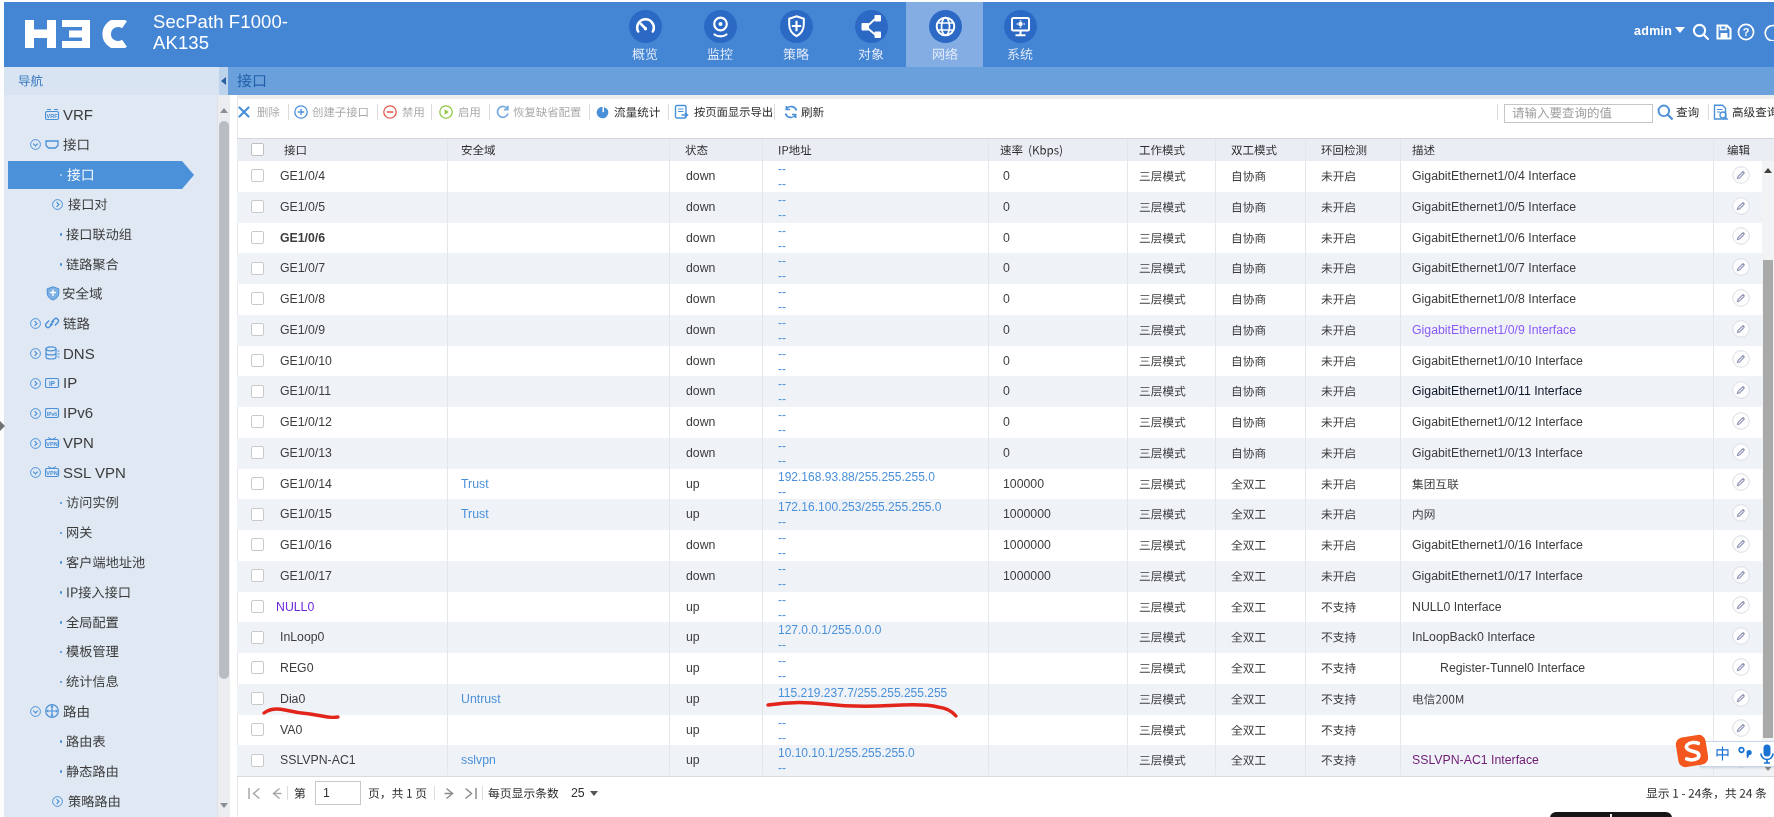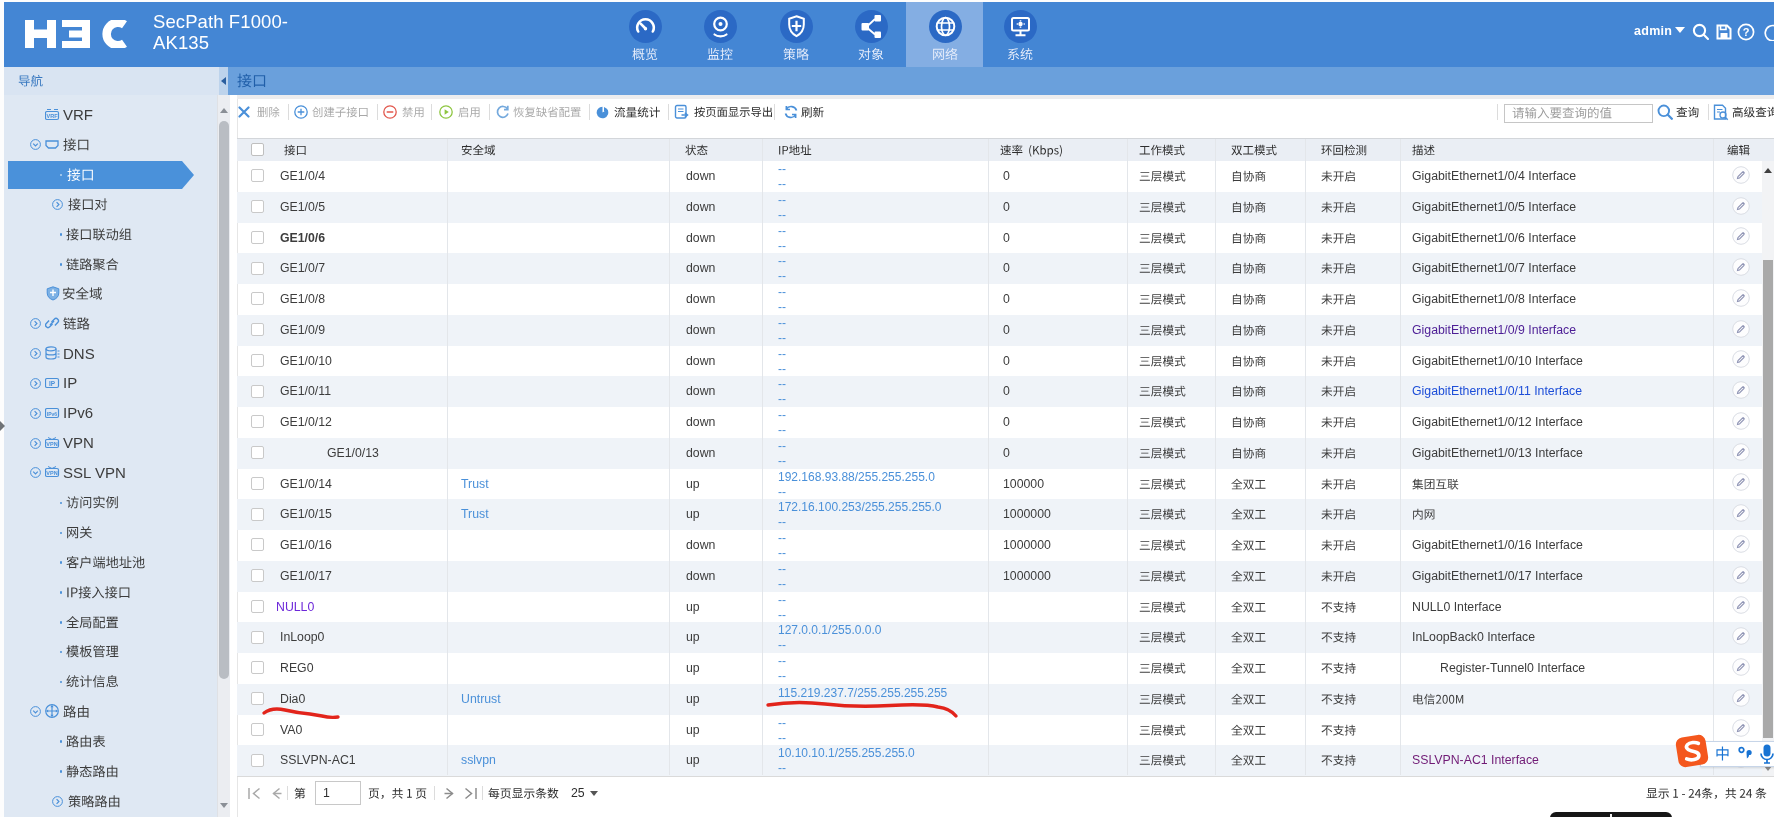--- a/index.html
+++ b/index.html
@@ -917,21 +917,21 @@
       <use href="#g5546" x="2000"></use>
     </g>
   </svg>
 <svg style="position:absolute;left:1321.0px;top:321.7px;" width="37" height="17">
     <g fill="#3c3c3c" transform="translate(0,12.6) scale(0.01170,-0.01170)">
       <use href="#g672a" x="0"></use>
       <use href="#g5f00" x="1000"></use>
       <use href="#g542f" x="2000"></use>
     </g>
   </svg>
-<div style="position:absolute;left:1412px;top:322.825px;font-size:12.3px;color:#4c1d95;font-weight:normal;white-space:nowrap;">GigabitEthernet1/0/9 Interface</div>
+<div style="position:absolute;left:1412px;top:322.825px;font-size:12.3px;color:#8b5cf6;font-weight:normal;white-space:nowrap;">GigabitEthernet1/0/9 Interface</div>
 <svg style="position:absolute;left:1732px;top:319.625px" width="18" height="18">
 <circle cx="9" cy="9" r="8.3" fill="#fdfdfe" stroke="#dadde4" stroke-width="1"></circle>
 <path d="M5.5 12.5 L6 10.5 L10.5 6 L12 7.5 L7.5 12 Z M11 5.5 L12.5 7" fill="none" stroke="#9095b5" stroke-width="1.1"></path>
   </svg>
 <div style="position:absolute;left:251px;top:353.875px;width:13px;height:13px;background:#fff;border:1px solid #c9c9c9;border-radius:2px"></div>
 <div style="position:absolute;left:280px;top:353.575px;font-size:12.3px;color:#3c3c3c;font-weight:normal;white-space:nowrap;">GE1/0/10</div>
 <div style="position:absolute;left:686px;top:353.575px;font-size:12.3px;color:#3c3c3c;font-weight:normal;white-space:nowrap;">down</div>
 <div style="position:absolute;left:778px;top:346.5px;font-size:12px;color:#4a90d9;font-weight:normal;white-space:nowrap;">--</div>
 <div style="position:absolute;left:778px;top:361.5px;font-size:12px;color:#4a90d9;font-weight:normal;white-space:nowrap;">--</div>
 <div style="position:absolute;left:1003px;top:353.575px;font-size:12.3px;color:#3c3c3c;font-weight:normal;white-space:nowrap;">0</div>
@@ -984,21 +984,21 @@
       <use href="#g5546" x="2000"></use>
     </g>
   </svg>
 <svg style="position:absolute;left:1321.0px;top:383.2px;" width="37" height="17">
     <g fill="#3c3c3c" transform="translate(0,12.6) scale(0.01170,-0.01170)">
       <use href="#g672a" x="0"></use>
       <use href="#g5f00" x="1000"></use>
       <use href="#g542f" x="2000"></use>
     </g>
   </svg>
-<div style="position:absolute;left:1412px;top:384.325px;font-size:12.3px;color:#1d4ed8;font-weight:normal;white-space:nowrap;">GigabitEthernet1/0/11 Interface</div>
+<div style="position:absolute;left:1412px;top:384.325px;font-size:12.3px;color:#0f172a;font-weight:normal;white-space:nowrap;">GigabitEthernet1/0/11 Interface</div>
 <svg style="position:absolute;left:1732px;top:381.125px" width="18" height="18">
 <circle cx="9" cy="9" r="8.3" fill="#fdfdfe" stroke="#dadde4" stroke-width="1"></circle>
 <path d="M5.5 12.5 L6 10.5 L10.5 6 L12 7.5 L7.5 12 Z M11 5.5 L12.5 7" fill="none" stroke="#9095b5" stroke-width="1.1"></path>
   </svg>
 <div style="position:absolute;left:251px;top:415.375px;width:13px;height:13px;background:#fff;border:1px solid #c9c9c9;border-radius:2px"></div>
 <div style="position:absolute;left:280px;top:415.075px;font-size:12.3px;color:#3c3c3c;font-weight:normal;white-space:nowrap;">GE1/0/12</div>
 <div style="position:absolute;left:686px;top:415.075px;font-size:12.3px;color:#3c3c3c;font-weight:normal;white-space:nowrap;">down</div>
 <div style="position:absolute;left:778px;top:408px;font-size:12px;color:#4a90d9;font-weight:normal;white-space:nowrap;">--</div>
 <div style="position:absolute;left:778px;top:423px;font-size:12px;color:#4a90d9;font-weight:normal;white-space:nowrap;">--</div>
 <div style="position:absolute;left:1003px;top:415.075px;font-size:12.3px;color:#3c3c3c;font-weight:normal;white-space:nowrap;">0</div>
@@ -1024,21 +1024,21 @@
       <use href="#g542f" x="2000"></use>
     </g>
   </svg>
 <div style="position:absolute;left:1412px;top:415.075px;font-size:12.3px;color:#3c3c3c;font-weight:normal;white-space:nowrap;">GigabitEthernet1/0/12 Interface</div>
 <svg style="position:absolute;left:1732px;top:411.875px" width="18" height="18">
 <circle cx="9" cy="9" r="8.3" fill="#fdfdfe" stroke="#dadde4" stroke-width="1"></circle>
 <path d="M5.5 12.5 L6 10.5 L10.5 6 L12 7.5 L7.5 12 Z M11 5.5 L12.5 7" fill="none" stroke="#9095b5" stroke-width="1.1"></path>
   </svg>
 <div style="position:absolute;left:237px;top:437.75px;width:1537px;height:30.75px;background:#eff3f8;"></div>
 <div style="position:absolute;left:251px;top:446.125px;width:13px;height:13px;background:#fff;border:1px solid #c9c9c9;border-radius:2px"></div>
-<div style="position:absolute;left:280px;top:445.825px;font-size:12.3px;color:#3c3c3c;font-weight:normal;white-space:nowrap;margin-left:47px;">GE1/0/13</div>
+<div style="position:absolute;left:280px;top:445.825px;font-size:12.3px;color:#3c3c3c;font-weight:normal;white-space:nowrap;">GE1/0/13</div>
 <div style="position:absolute;left:686px;top:445.825px;font-size:12.3px;color:#3c3c3c;font-weight:normal;white-space:nowrap;">down</div>
 <div style="position:absolute;left:778px;top:438.75px;font-size:12px;color:#4a90d9;font-weight:normal;white-space:nowrap;">--</div>
 <div style="position:absolute;left:778px;top:453.75px;font-size:12px;color:#4a90d9;font-weight:normal;white-space:nowrap;">--</div>
 <div style="position:absolute;left:1003px;top:445.825px;font-size:12.3px;color:#3c3c3c;font-weight:normal;white-space:nowrap;">0</div>
 <svg style="position:absolute;left:1139.0px;top:444.7px;" width="48" height="17">
     <g fill="#3c3c3c" transform="translate(0,12.6) scale(0.01170,-0.01170)">
       <use href="#g4e09" x="0"></use>
       <use href="#g5c42" x="1000"></use>
       <use href="#g6a21" x="2000"></use>
       <use href="#g5f0f" x="3000"></use>

